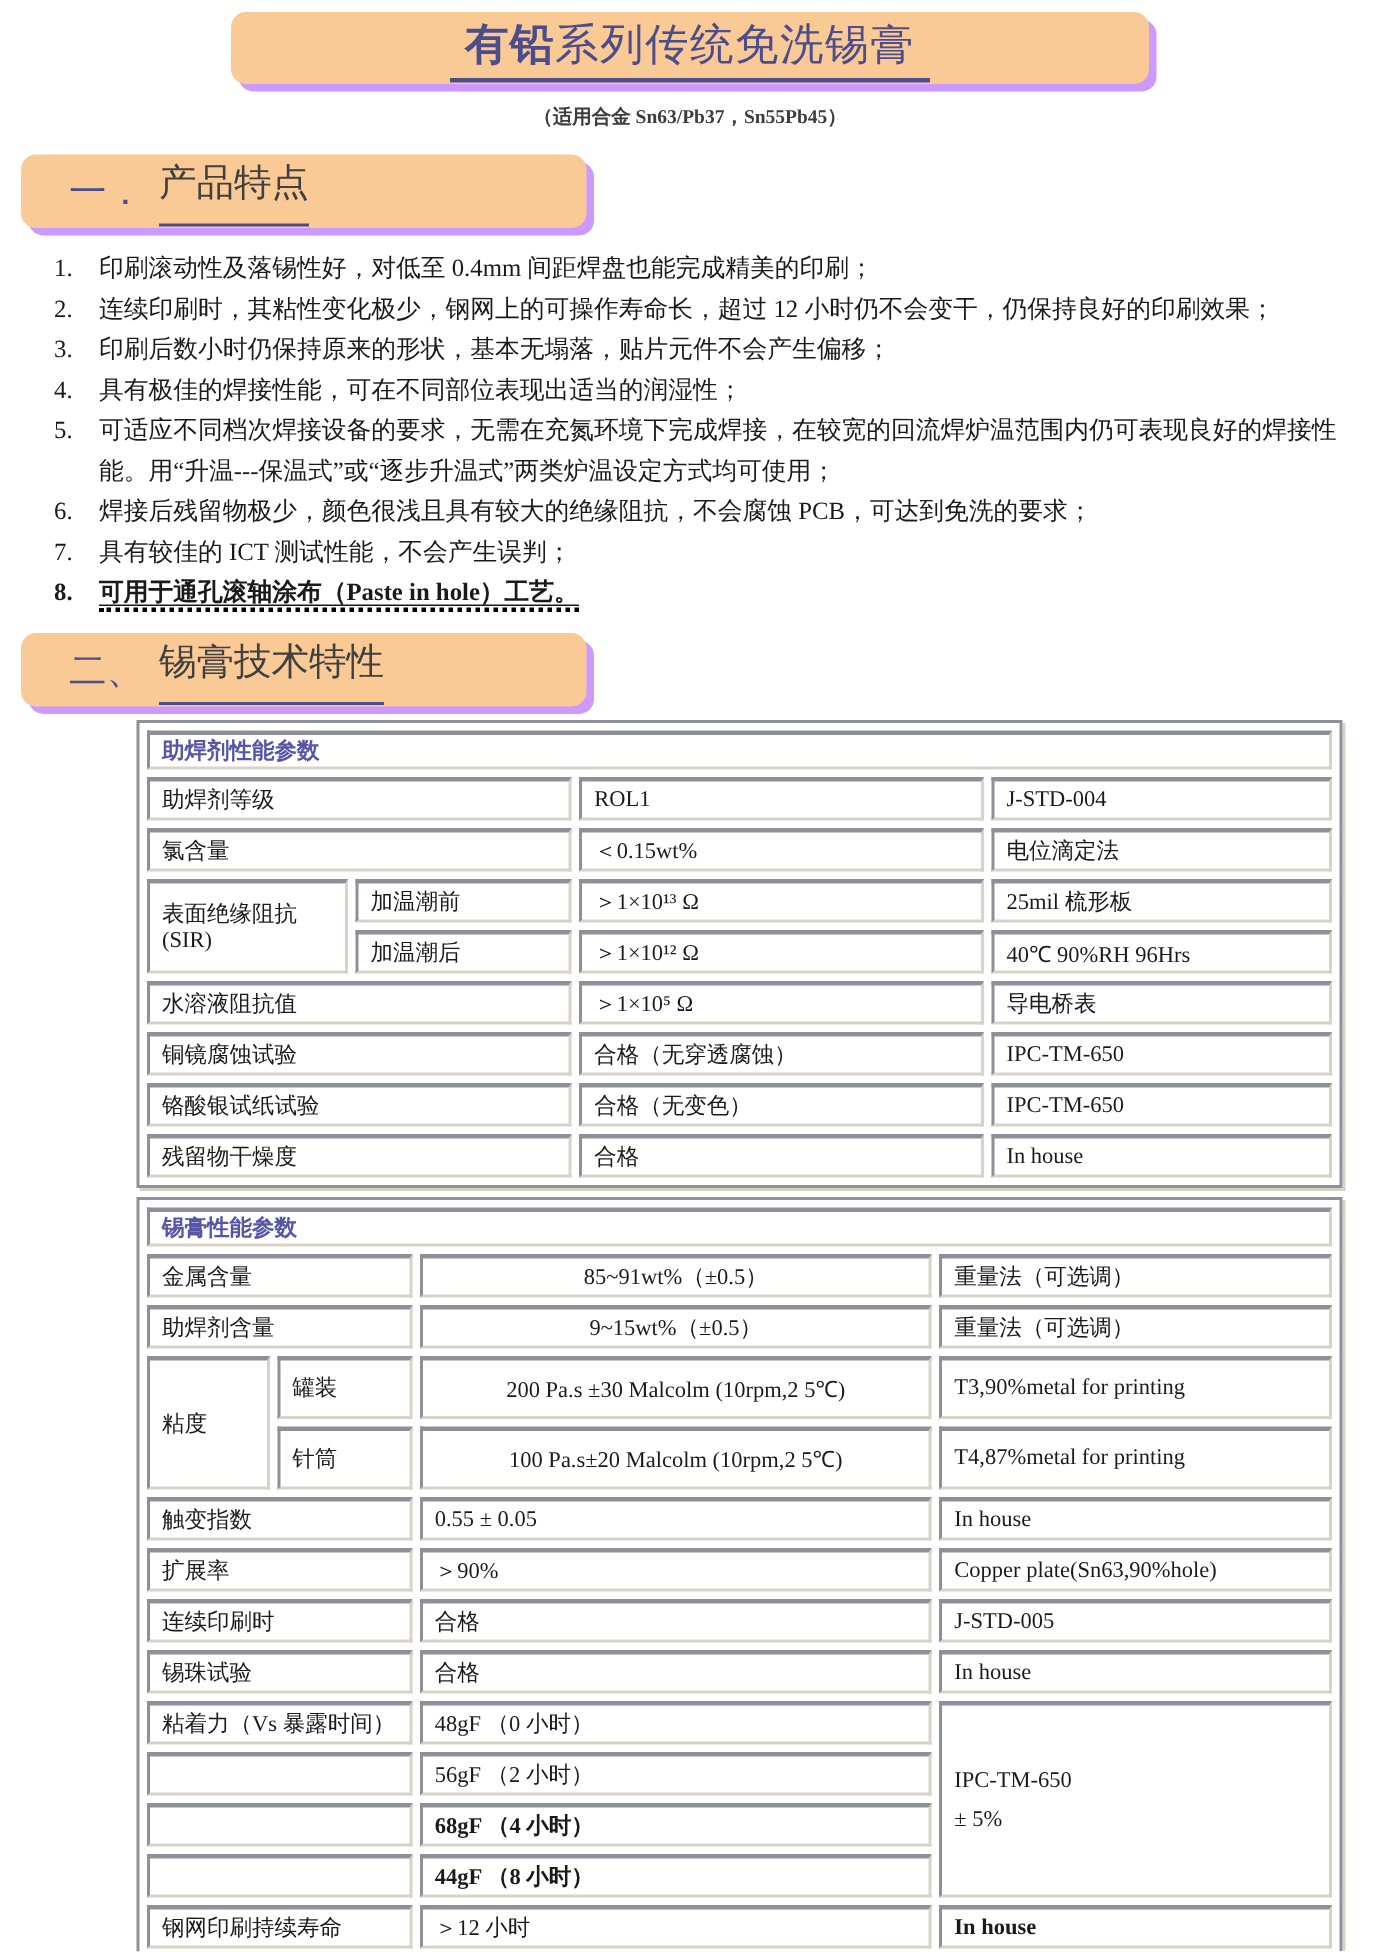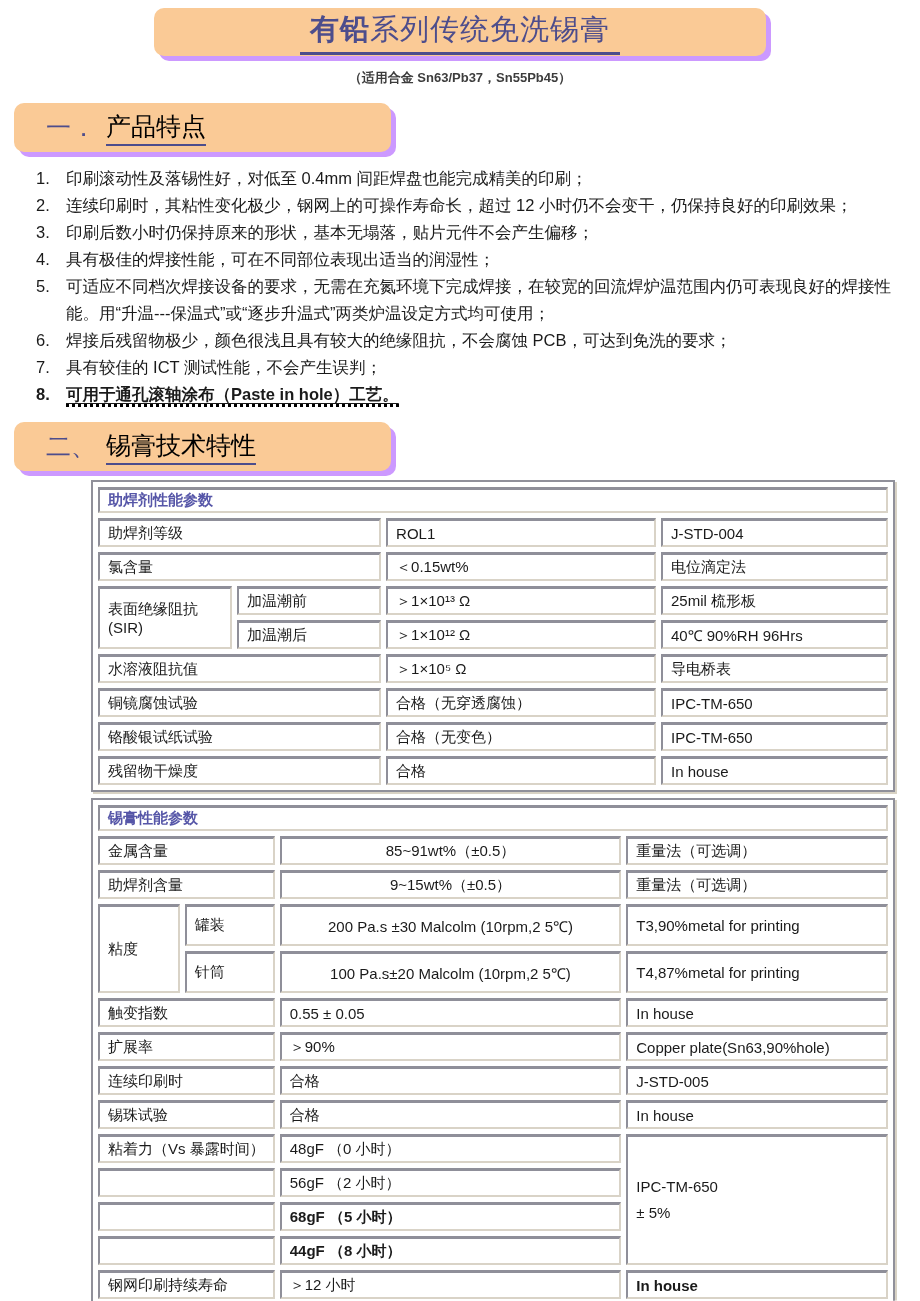--- a/index.html
+++ b/index.html
@@ -1,33 +1,33 @@
 <!DOCTYPE html>
 <html><head>
 <meta charset="utf-8">
 <style>
   * { margin:0; padding:0; box-sizing:border-box; }
   html,body { background:#fff; }
   .page {
     width:920px; height:1301px; margin:0 auto; background:#fff;
-    font-family:Liberation Sans, sans-serif; color:#1a1a1a;
+    font-family:Liberation Serif, serif; color:#1a1a1a;
     overflow:hidden; position:relative;border-radius:29px;
   }
   
   .banner {
     background:#FACA96; border-radius:10px; box-shadow:5px 5px 0 #CC99FF;
     display:flex; align-items:center;
   }
   .title-box { width:612px; height:48px; margin:8px auto 0; justify-content:center; }
   .title-text { font-size:29px; color:#4D4D8C; border-bottom:3px solid #4D4D8C; padding:0 10px 2px; letter-spacing:1px; }
   .title-text .b { font-weight:bold; }
   .subtitle { text-align:center; margin-top:13px; font-size:13px; font-weight:bold; color:#3d3d3d; }
   .sect-box { width:377px; height:49px; margin-left:14px; padding-left:32px; }
   .sect-box .num { font-size:25px; color:#4D4D8C; margin-right:10px; }
-  .sect-box .hd  { font-size:25px; color:#000000; border-bottom:2px solid #4D4D8C; padding-bottom:1px; }
+  .sect-box .hd  { font-size:25px; color:#404040; border-bottom:2px solid #4D4D8C; padding-bottom:11px; }
   .sect1 { margin-top:16px; }
   .sect2 { margin-top:14px; }
   
   .features { margin:13px 0 0 36px; width:866px; }
   .f-item { display:flex; font-size:16.5px; line-height:27px; }
   .f-num { width:30px; flex:none; }
   .f-text { flex:1; }
   .f-item.bold .f-num, .f-item.bold .f-text { font-weight:bold; }
   .f-item.bold .f-text span {
     text-decoration:underline; text-underline-offset:3px;
@@ -225,21 +225,21 @@
           <div class="m2">IPC-TM-650</div>
           <div class="m2">± 5%</div>
         </td>
       </tr>
       <tr>
         <td colspan="2"></td>
         <td>56gF （2 小时）</td>
       </tr>
       <tr>
         <td colspan="2"></td>
-        <td class="b">68gF （5 小时）</td>
+        <td class="b">68gF （4 小时）</td>
       </tr>
       <tr>
         <td colspan="2"></td>
         <td class="b">44gF （8 小时）</td>
       </tr>
       <tr>
         <td colspan="2">钢网印刷持续寿命</td>
         <td>＞12 小时</td>
         <td class="b">In house</td>
       </tr>

